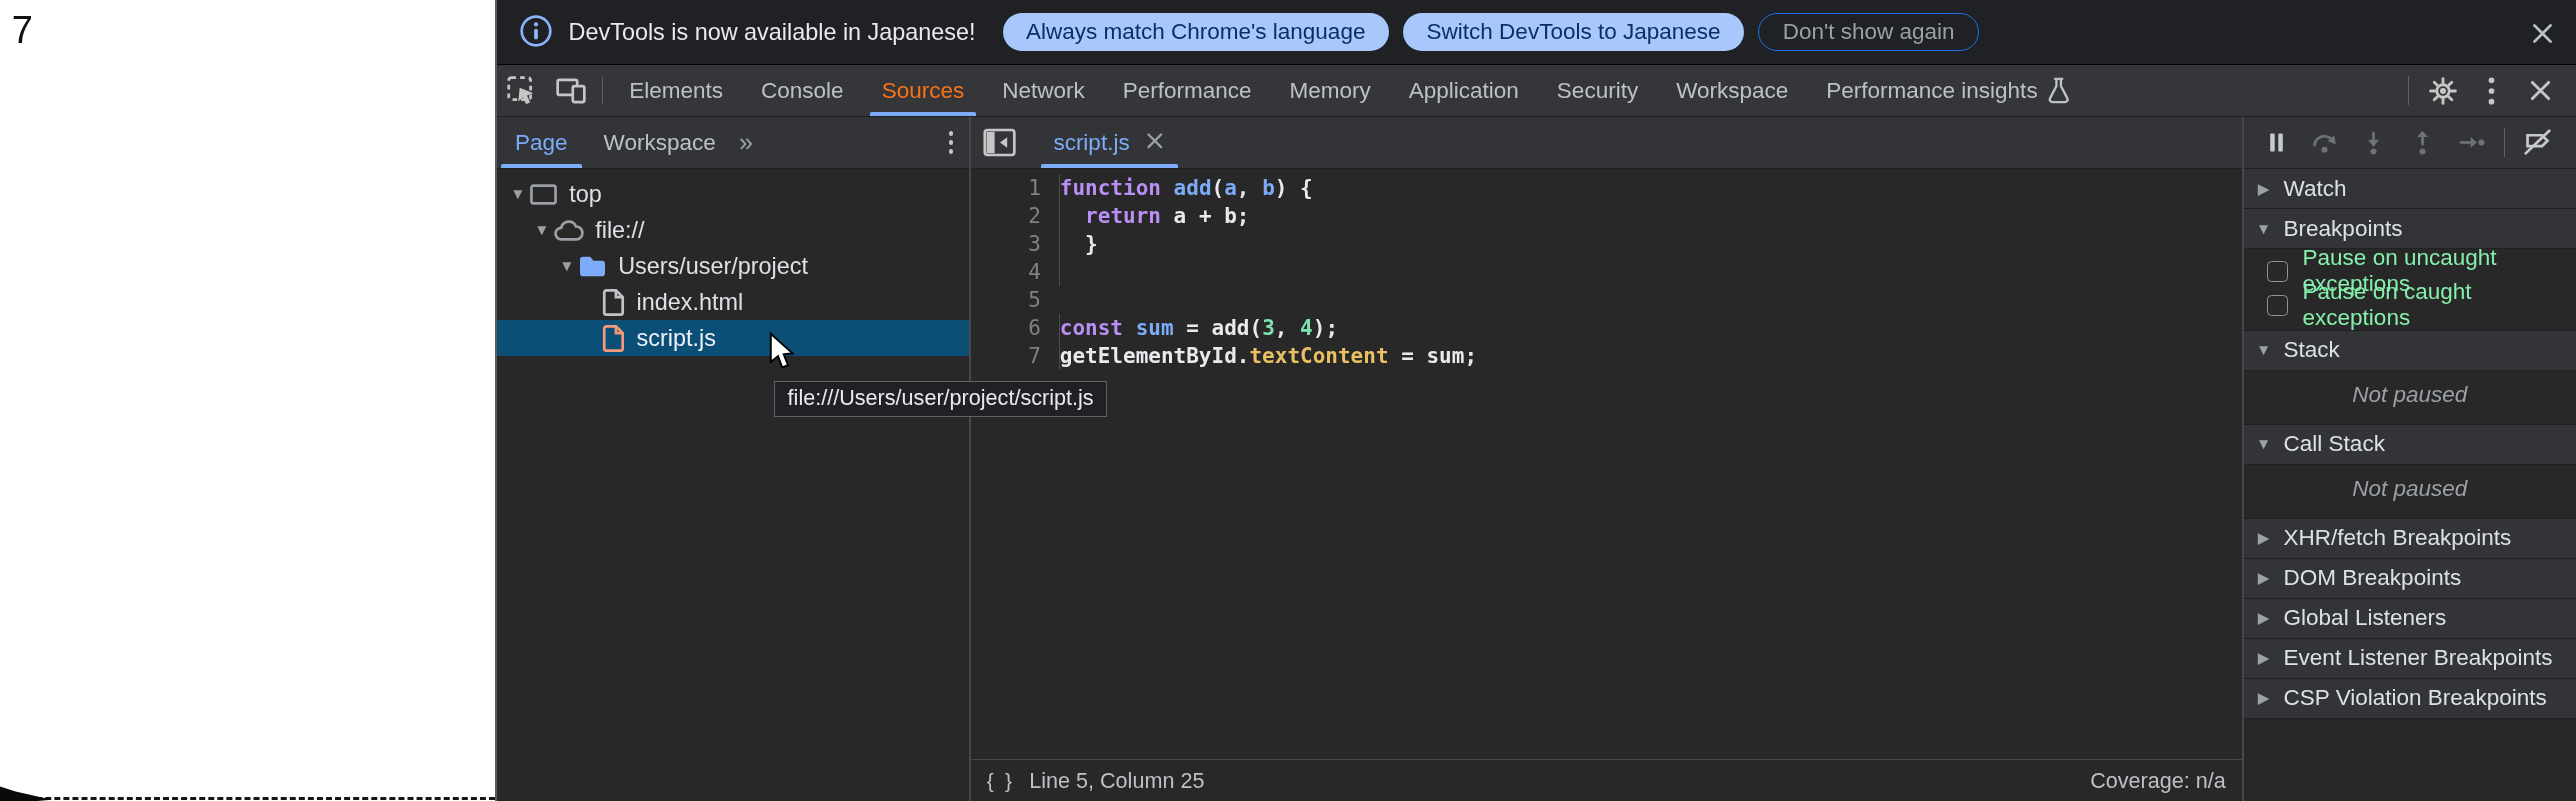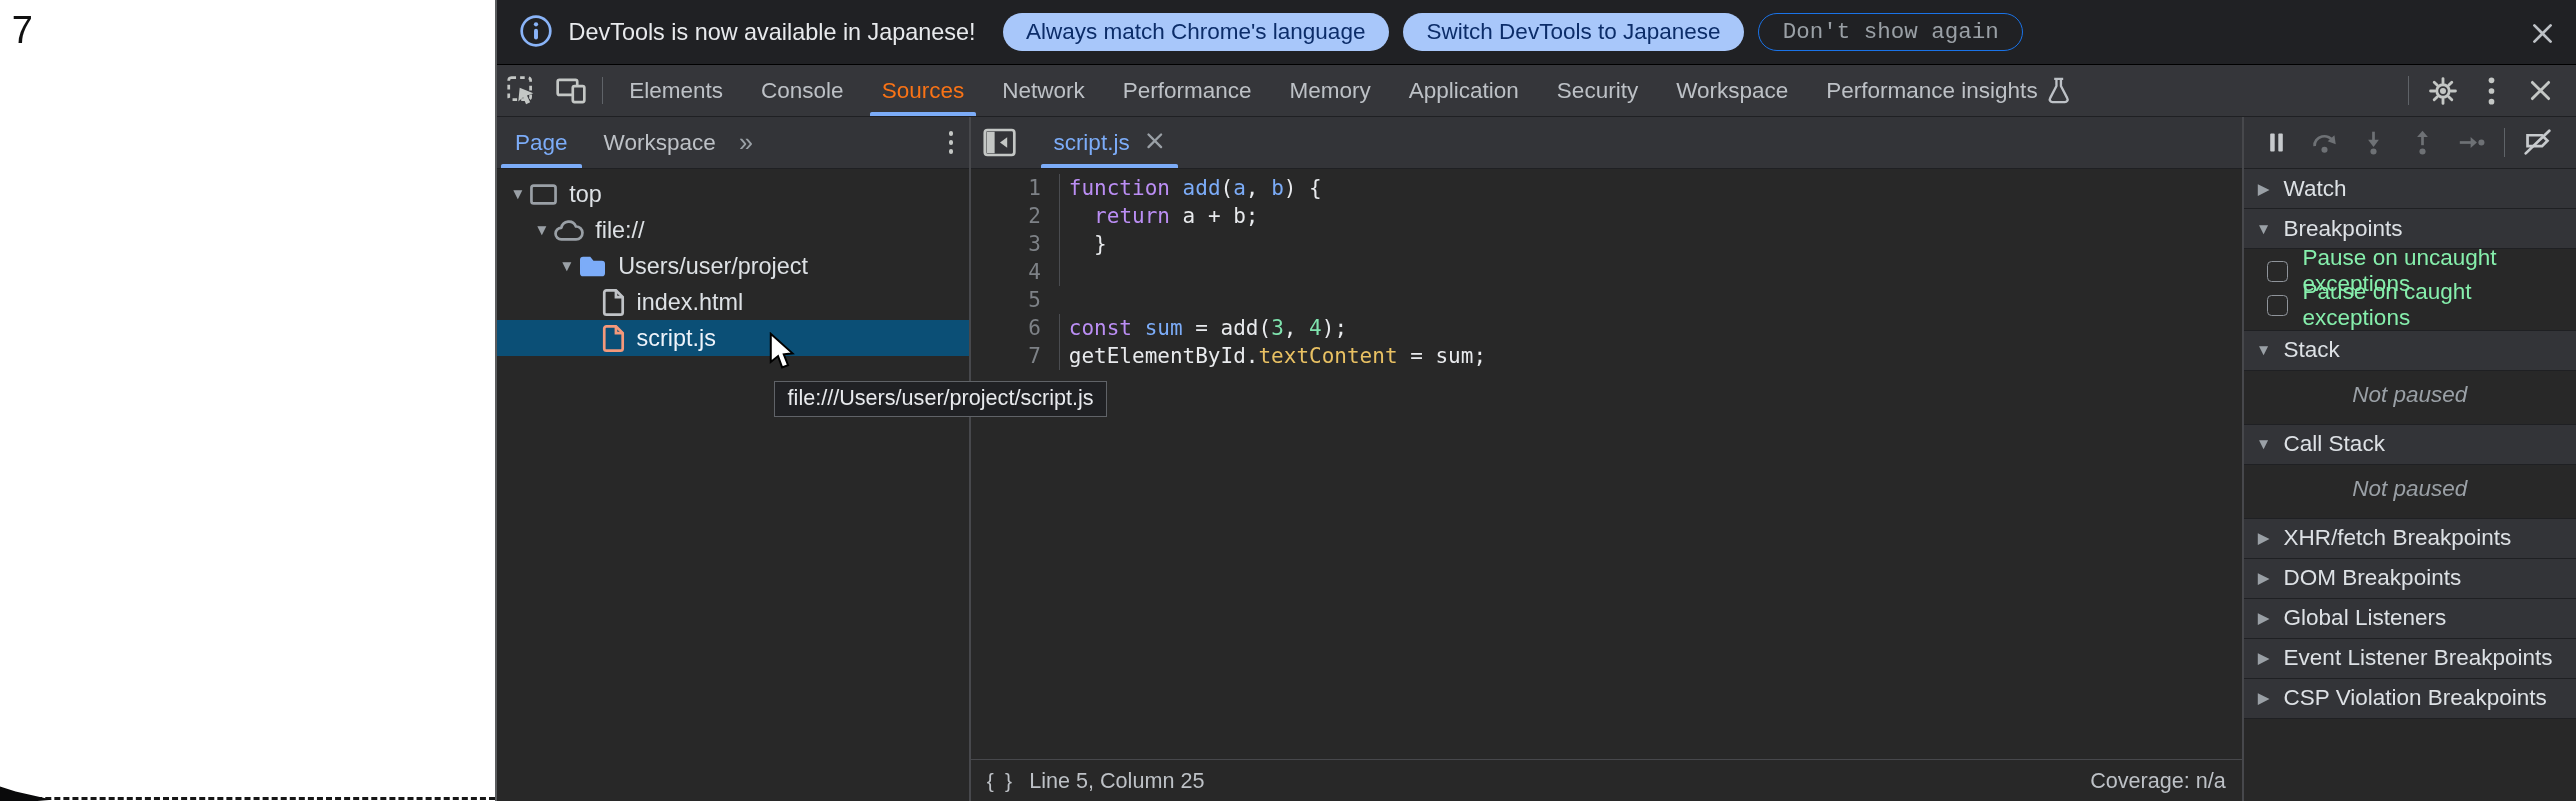--- a/index.html
+++ b/index.html
@@ -16,21 +16,21 @@
   
   .devtools { position:absolute; left:495px; top:0; width:2081px; height:801px;
     background:#282828; border-left:2.7px solid #5a5c5e; color:#e8eaed; display:flex; flex-direction:column; }
 
   
   .banner { height:65px; background:#202124; border-bottom:0.9px solid #000; display:flex; align-items:center; position:relative; flex:none; }
   .banner .info { margin-left:21.6px; flex:none; }
   .banner-msg { font-size:23.4px; color:#e8eaed; margin-left:16px; white-space:nowrap; }
   .pill { height:38px; border-radius:21px; background:#a8c7fa; color:#0c2d69; font-size:22.5px; font-weight:500;
     display:inline-flex; align-items:center; padding:0 23.4px; margin-left:14.4px; white-space:nowrap; cursor:default; }
-  .pill.outlined { background:transparent; border:1.8px solid #1a73e8; color:#9aa0a6;font-family:Liberation Mono, monospace; }
+  .pill.outlined { background:transparent; border:1.8px solid #1a73e8; color:#9aa0a6; }
   .banner-close { position:absolute; right:20px; top:20px; }
 
   
   .toolbar { height:52px; background:#35363a; border-bottom:0.9px solid #1f2023; display:flex; align-items:stretch; flex:none; }
   .icon-btn { width:49px; display:flex; align-items:center; justify-content:center; flex:none; }
   .tbar-sep { width:0.9px; background:#5f6368; margin:11.7px 7.2px; flex:none; }
   .tabs { display:flex; align-items:stretch; }
   .tab { display:flex; align-items:center; padding:0 19px; font-size:22.5px; color:#bdc1c6; position:relative; white-space:nowrap; }
   .tab.selected { color:#f97316;align-items:center; }
   .tab.selected::after { content:""; position:absolute; left:7.2px; right:7.2px; bottom:0; height:3.6px; background:#7cacf8; border-radius:1.8px 1.8px 0 0; }
@@ -59,21 +59,21 @@
 
   
   .editor { width:1271px; display:flex; flex-direction:column; flex:none; }
   .collapse-btn { margin-left:12.6px; display:flex; }
   .etab { margin-left:23.4px; height:100%; display:flex; align-items:center; gap:14.4px; padding:0 12.6px; position:relative; }
   .etab-label { color:#7cacf8; font-size:22.5px; }
   .etab.selected::after { content:""; position:absolute; left:0; right:0; bottom:0; height:3.6px; background:#7cacf8; border-radius:1.8px 1.8px 0 0; }
   .code { flex:1; font-family:"DejaVu Sans Mono", monospace; font-size:21px; line-height:28px; padding-top:4.5px; overflow:hidden; }
   .code-line { display:flex; height:28px; }
   .gutter { width:88px; text-align:right; padding-right:18px; color:#7e8287; flex:none; }
-  .line-text { border-left:0.9px solid #4a4c50; padding-left:9px; white-space:pre; }
+  .line-text { border-left:0.9px solid #4a4c50; padding-left:0; white-space:pre;font-weight:bold; }
   .c-k { color:#bb8ef4; } .c-d { color:#7cacf8; } .c-p { color:#e8eaed; }
   .c-f { color:#e9c163; } .c-s { color:#f28b54; } .c-nu { color:#7fe3ae; }
   .statusbar { height:42px; border-top:1.8px solid #47484c; display:flex; align-items:center; font-size:21.6px; color:#bdc1c6; padding:0 16px; gap:14.4px; flex:none; }
   .braces { font-size:21px; letter-spacing:2.7px; color:#bdc1c6; }
   .coverage { margin-left:auto; }
 
   
   .rightpanel { flex:1; display:flex; flex-direction:column; min-width:0; }
   .dbg-icons { gap:1.8px; padding-left:9px; }
   .dbg-icon { width:47px; display:flex; align-items:center; justify-content:center; }

